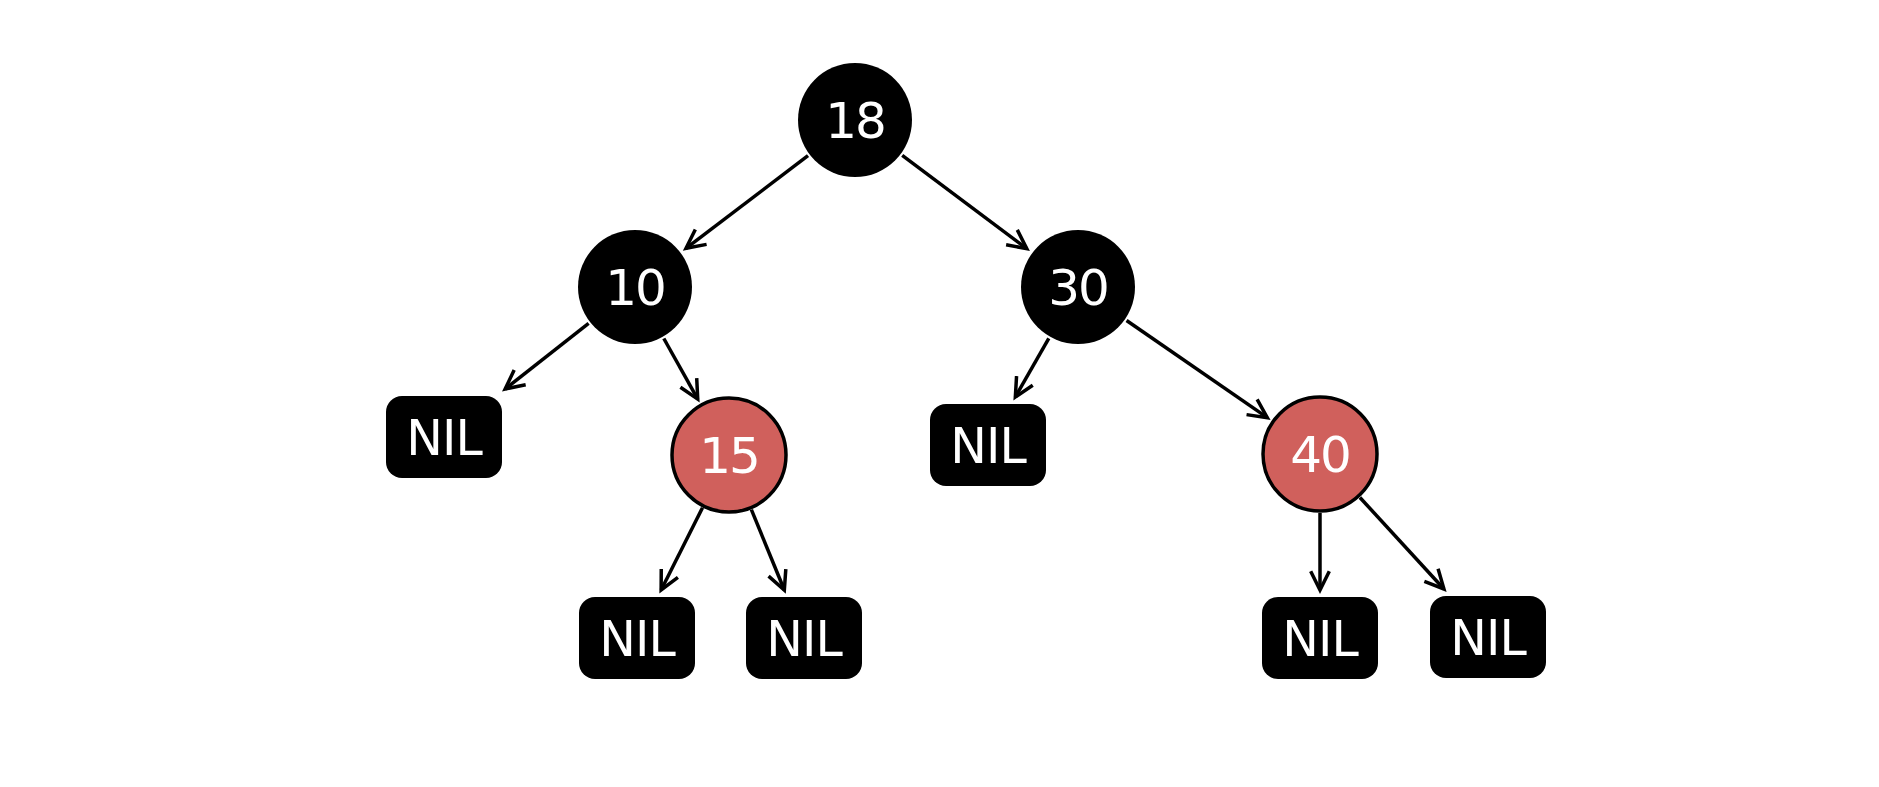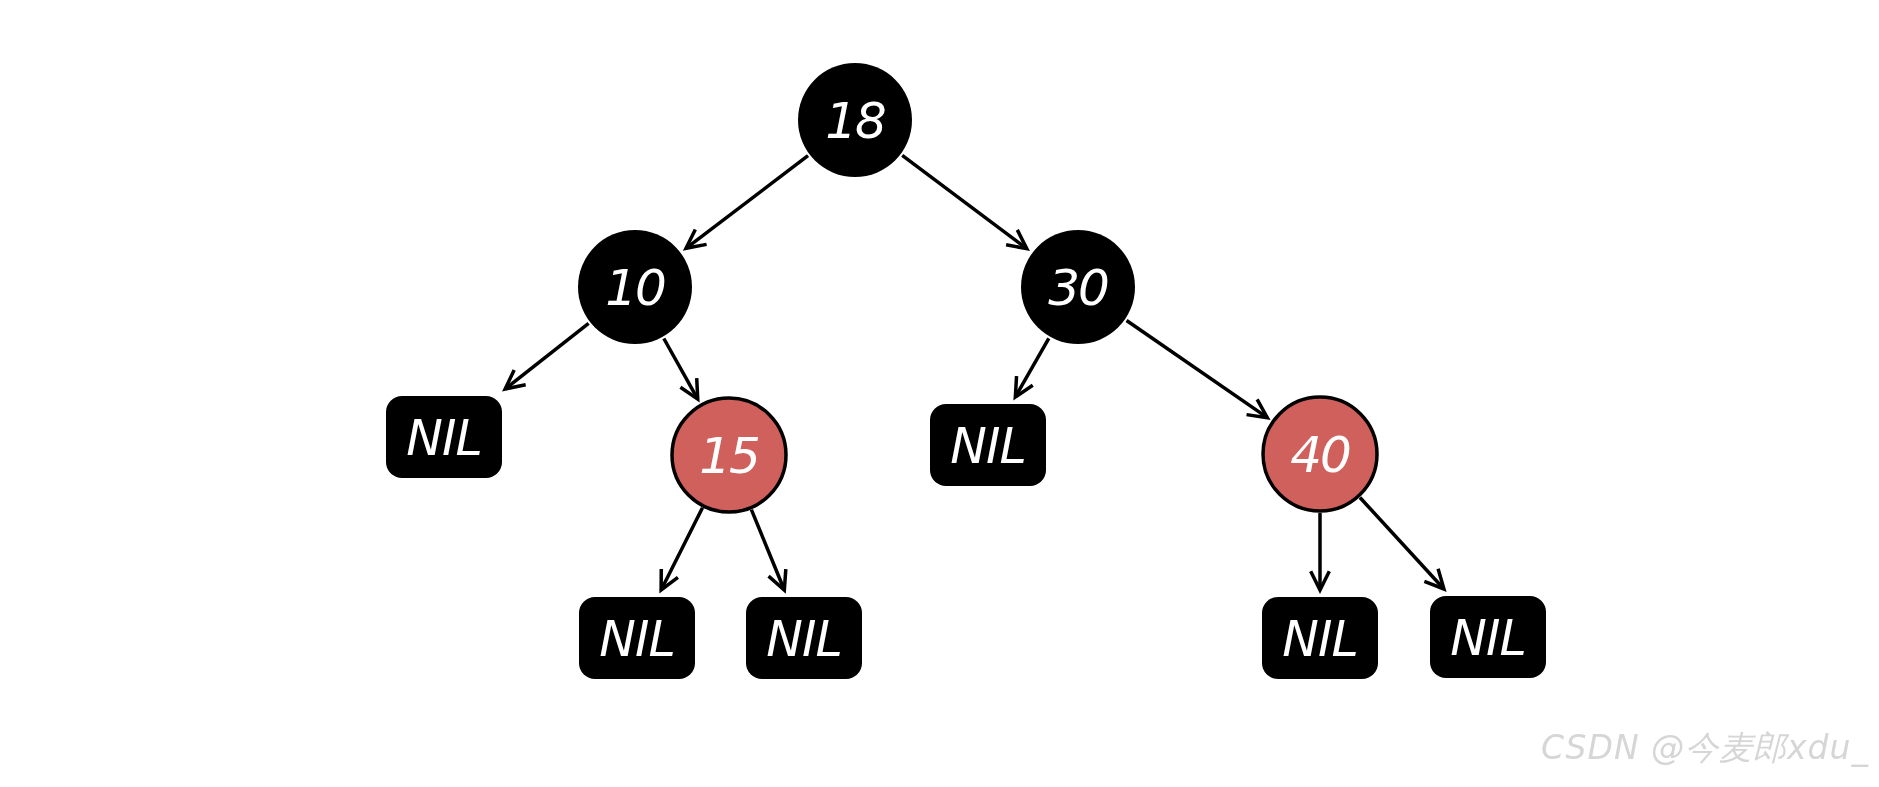--- a/index.html
+++ b/index.html
@@ -4,21 +4,20 @@
 <style>
   * { margin: 0; padding: 0; box-sizing: border-box; }
   html, body { background: #ffffff; }
   .stage {
     position: relative;
     width: 1879px;
     height: 787px;
     background: #ffffff;
     overflow: hidden;
     font-family: "DejaVu Sans", sans-serif;
-    font-style: italic;
   }
   .stage svg {
     position: absolute;
     left: 0;
     top: 0;
     display: block;
   }
   text.node-label {
     font-family: "DejaVu Sans", sans-serif;
     font-size: 50px;
@@ -123,14 +122,13 @@
       </g>
       <g>
         <rect x="1262" y="597" width="116" height="82" rx="16" fill="#000000"></rect>
         <text x="1320" y="638" dy="0.36em" text-anchor="middle" fill="#ffffff" class="nil-label">NIL</text>
       </g>
       <g>
         <rect x="1430" y="596" width="116" height="82" rx="16" fill="#000000"></rect>
         <text x="1488" y="637" dy="0.36em" text-anchor="middle" fill="#ffffff" class="nil-label">NIL</text>
       </g>
     </svg>
-  <div class="watermark" style="color: rgb(214, 214, 214);">CSDN @今麦郎xdu_</div>
 </div>
 
 </body></html>

